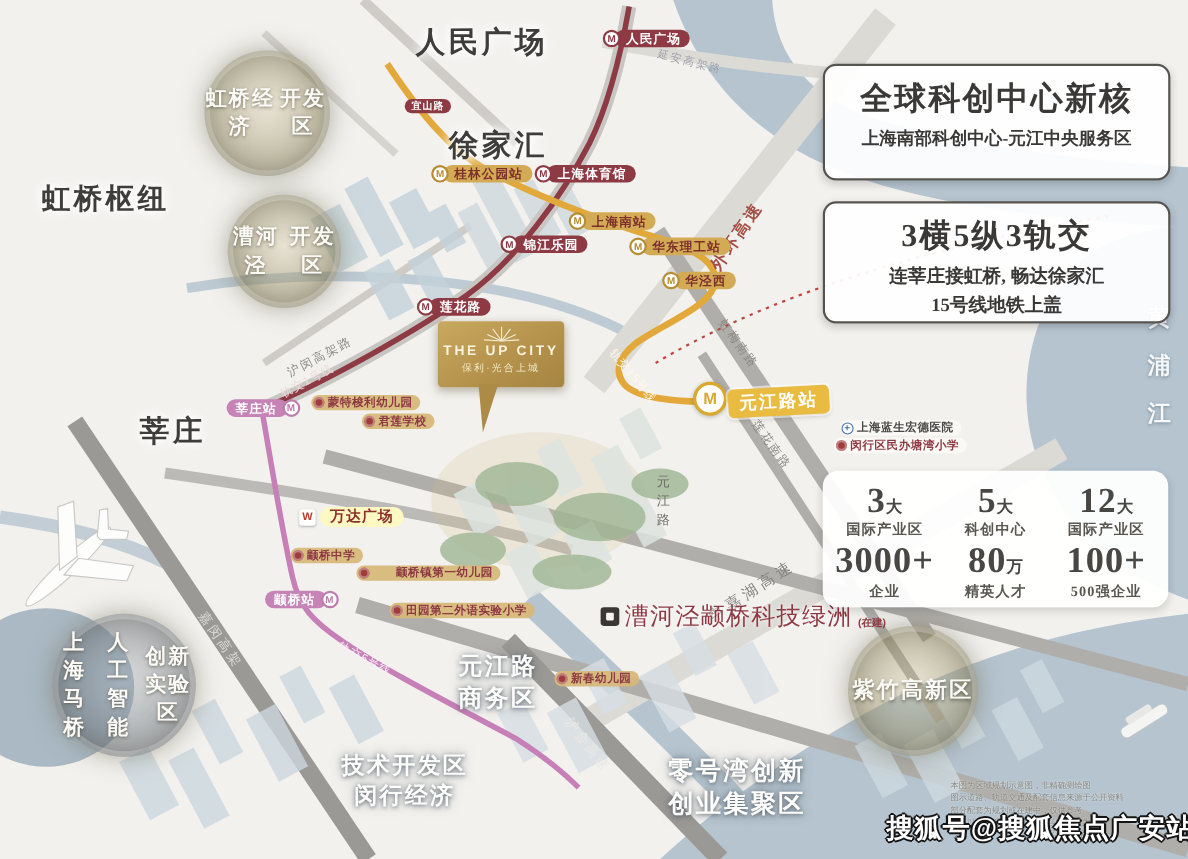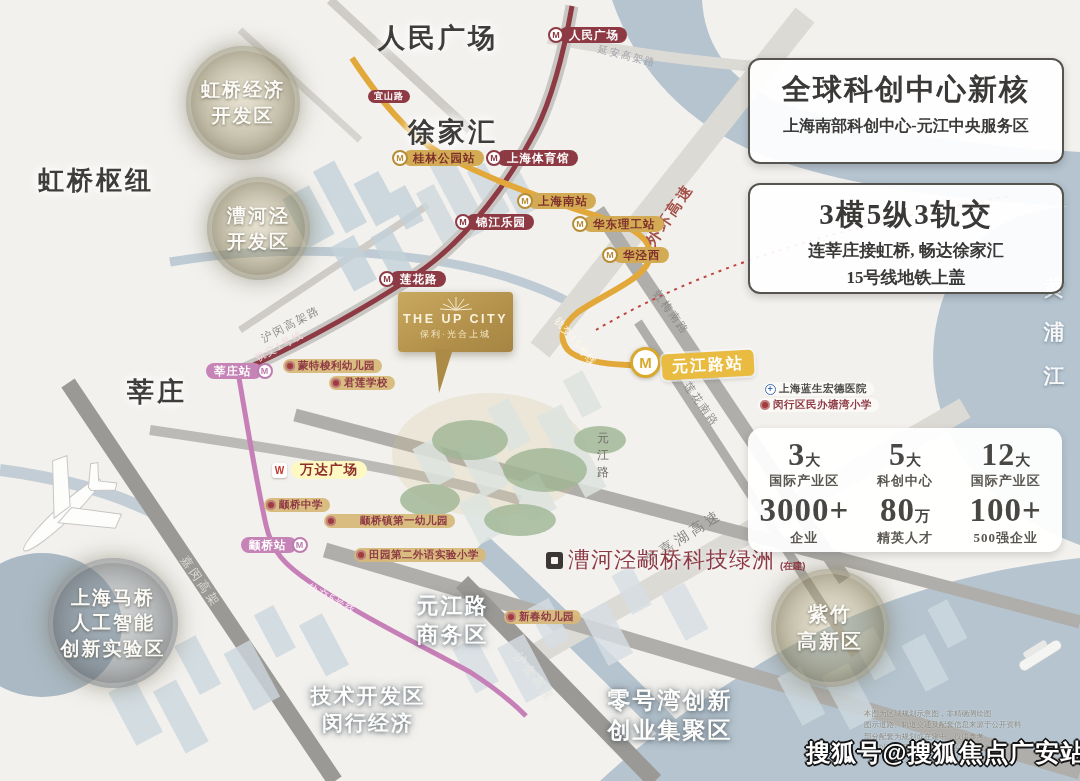--- a/index.html
+++ b/index.html
@@ -12,21 +12,21 @@
   .big-label{position:absolute;font-family:"Liberation Serif",serif;font-weight:bold;color:#3e3d3b;
     letter-spacing:3px;white-space:nowrap;
     text-shadow:0 0 6px #fff,0 0 12px #fff,0 0 18px #fff;}
 
   
   .white-label{position:absolute;font-family:"Liberation Serif",serif;font-weight:bold;color:#fdfdfc;
     text-align:center;line-height:1.3;letter-spacing:2px;white-space:nowrap;
     text-shadow:0 1px 4px rgba(80,90,100,.85),0 0 10px rgba(80,90,100,.5);}
 
   
-  .circle{position:absolute;border-radius:50%;display:flex;flex-direction:column;align-items:center;
+  .circle{position:absolute;border-radius:50%;display:flex;flex-direction:row;align-items:center;
     justify-content:center;text-align:center;color:#fbfaf6;font-family:"Liberation Serif",serif;
     font-weight:bold;letter-spacing:2px;line-height:1.35;
     box-shadow:inset 0 0 0 5px rgba(255,255,255,.22),inset 0 0 35px rgba(70,65,45,.4),0 0 22px rgba(110,105,80,.5);
     text-shadow:0 1px 3px rgba(60,58,40,.6);}
   .c-tan{background:radial-gradient(circle at 50% 45%,rgba(195,178,125,.25) 0%,rgba(160,150,108,.48) 55%,rgba(112,106,80,.58) 100%);}
   .c-grey{background:radial-gradient(circle at 50% 45%,rgba(150,156,162,.3) 0%,rgba(118,126,136,.5) 55%,rgba(82,90,100,.6) 100%);}
 
   
   .ibox{position:absolute;background:rgba(255,255,255,.93);border:2px solid #56544f;border-radius:12px;
     box-shadow:0 3px 8px rgba(0,0,0,.18);text-align:center;font-family:"Liberation Serif",serif;color:#3a3937;}

